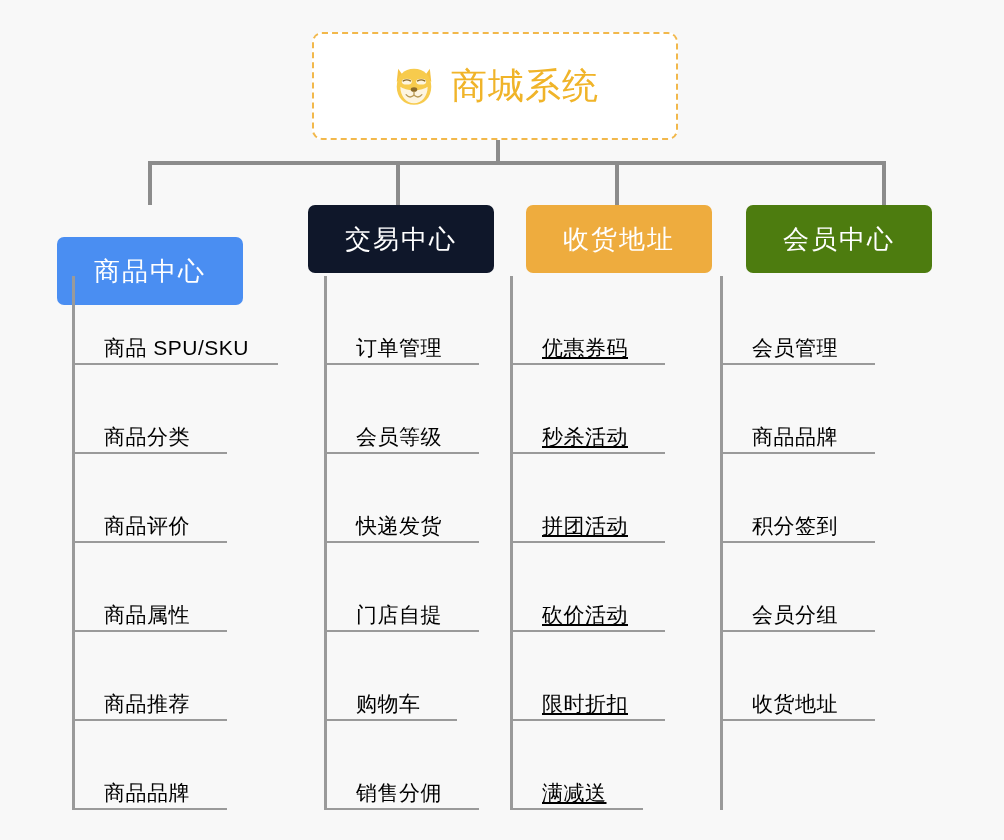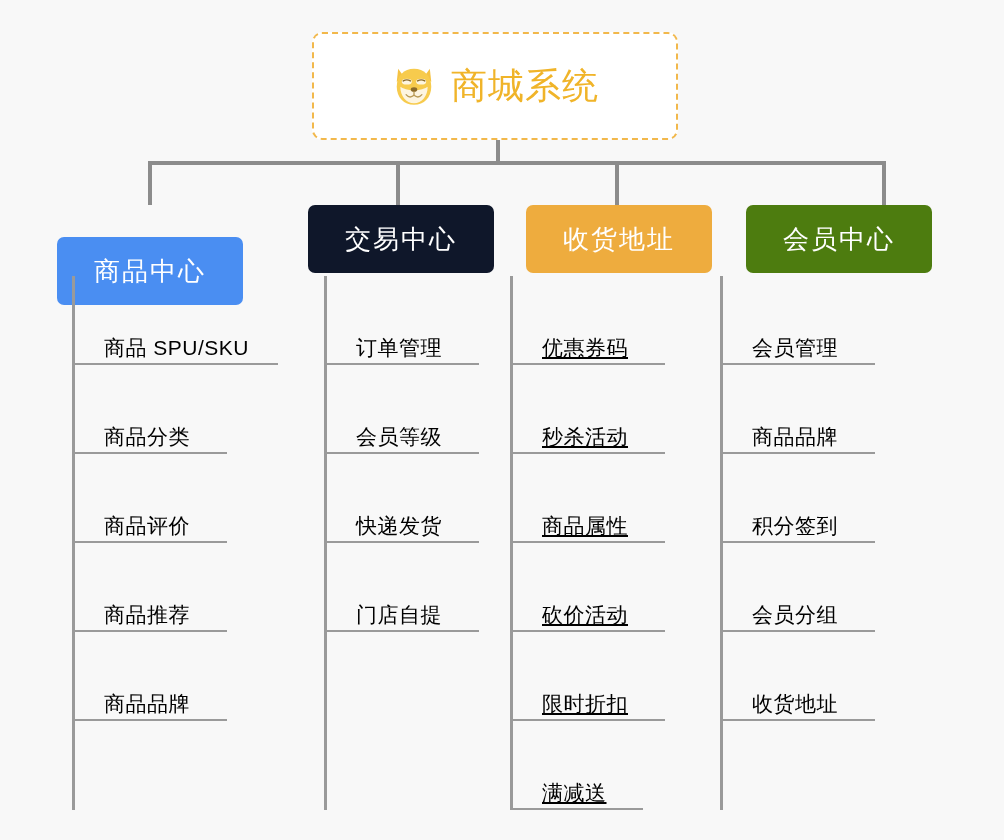--- a/index.html
+++ b/index.html
@@ -161,20 +161,24 @@
     </div>
     <div class="leaf-item">
       <span class="leaf-label">商品分类</span>
       <span class="leaf-rule" style="width:155px;"></span>
     </div>
     <div class="leaf-item">
       <span class="leaf-label">商品评价</span>
       <span class="leaf-rule" style="width:155px;"></span>
     </div>
     <div class="leaf-item">
+      <span class="leaf-label">商品属性</span>
+      <span class="leaf-rule" style="width:155px;"></span>
+    </div>
+    <div class="leaf-item">
       <span class="leaf-label">商品推荐</span>
       <span class="leaf-rule" style="width:155px;"></span>
     </div>
     <div class="leaf-item">
       <span class="leaf-label">商品品牌</span>
       <span class="leaf-rule" style="width:155px;"></span>
     </div>
   </div>
 
   <div class="leaf-col" style="left:324px;text-align:right;">
@@ -188,34 +192,42 @@
       <span class="leaf-rule" style="width:155px;"></span>
     </div>
     <div class="leaf-item">
       <span class="leaf-label">快递发货</span>
       <span class="leaf-rule" style="width:155px;"></span>
     </div>
     <div class="leaf-item">
       <span class="leaf-label">门店自提</span>
       <span class="leaf-rule" style="width:155px;"></span>
     </div>
+    <div class="leaf-item">
+      <span class="leaf-label">购物车</span>
+      <span class="leaf-rule" style="width:133px;"></span>
+    </div>
+    <div class="leaf-item">
+      <span class="leaf-label">销售分佣</span>
+      <span class="leaf-rule" style="width:155px;"></span>
+    </div>
   </div>
 
   <div class="leaf-col" style="left:510px;text-decoration:underline;">
     <div class="col-rail" style="height:534px;"></div>
     <div class="leaf-item">
       <span class="leaf-label">优惠券码</span>
       <span class="leaf-rule" style="width:155px;"></span>
     </div>
     <div class="leaf-item">
       <span class="leaf-label">秒杀活动</span>
       <span class="leaf-rule" style="width:155px;"></span>
     </div>
     <div class="leaf-item">
-      <span class="leaf-label">商品属性</span>
+      <span class="leaf-label">拼团活动</span>
       <span class="leaf-rule" style="width:155px;"></span>
     </div>
     <div class="leaf-item">
       <span class="leaf-label">砍价活动</span>
       <span class="leaf-rule" style="width:155px;"></span>
     </div>
     <div class="leaf-item">
       <span class="leaf-label">限时折扣</span>
       <span class="leaf-rule" style="width:155px;"></span>
     </div>

